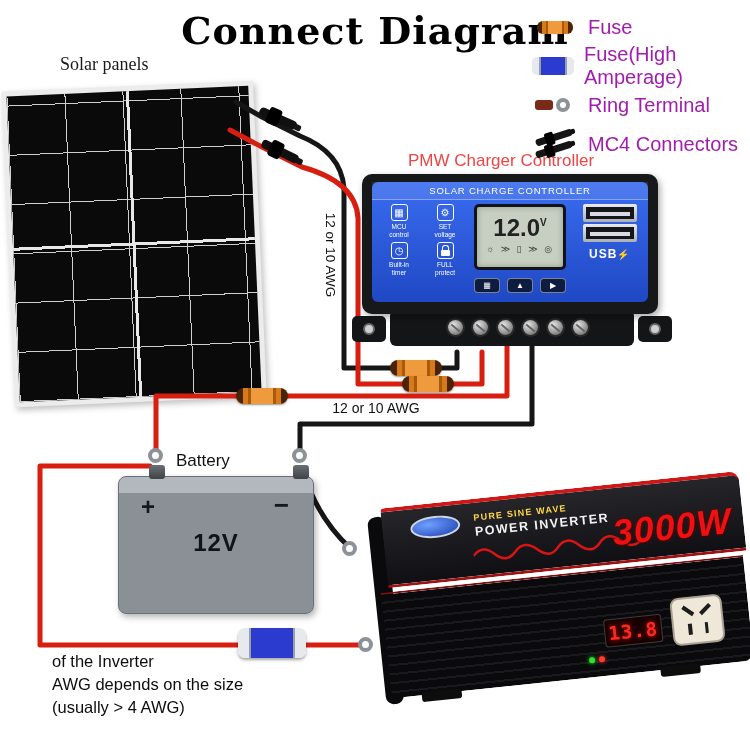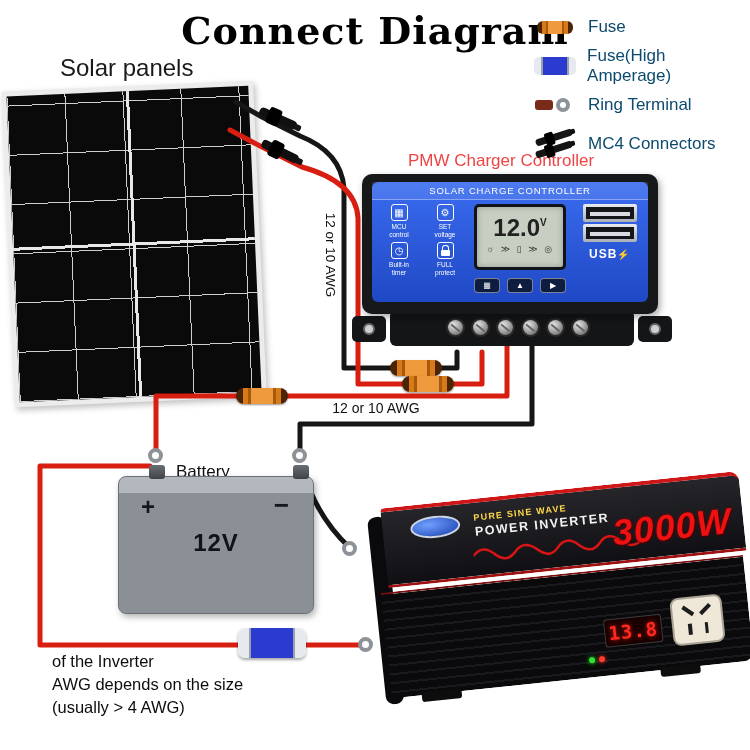--- a/index.html
+++ b/index.html
@@ -2,23 +2,23 @@
 <html><head>
 <meta charset="utf-8">
 <style>
   html,body{margin:0;padding:0;background:#fff;}
   .stage{position:relative;width:750px;height:750px;background:#fff;overflow:hidden;
          font-family:"Liberation Sans",sans-serif;color:#111;}
 
   
   .title{position:absolute;top:8px;left:0;width:100%;text-align:center;
          font-family:"DejaVu Serif",serif;font-weight:bold;font-size:38px;letter-spacing:1px;color:#000;}
-  .solar-label{position:absolute;left:60px;top:54px;font-size:24px;color:#1a1a1a;}
+  .solar-label{position:absolute;left:60px;top:54px;font-size:18px;color:#1a1a1a;font-family:Liberation Serif, serif;}
   .ctrl-label{position:absolute;left:408px;top:151px;font-size:17px;color:#ef4444;}
-  .battery-label{position:absolute;left:176px;top:462px;font-size:17px;color:#111;}
+  .battery-label{position:absolute;left:176px;top:451px;font-size:17px;color:#111;}
   .awg-v{position:absolute;left:275px;top:247px;width:110px;height:16px;text-align:center;
          font-size:13.5px;color:#111;transform:rotate(90deg);}
   .awg-h{position:absolute;left:298px;top:399px;width:156px;height:18px;background:#fff;
          text-align:center;font-size:14px;color:#111;line-height:18px;}
   .awg-note{position:absolute;left:52px;top:650px;font-size:16.5px;line-height:23px;color:#0d0d0d;}
 
   
   .panel{position:absolute;left:8px;top:86px;width:242px;height:306px;background:#0a0a0a;
          border:5px solid #ececec;border-radius:2px;transform:rotate(-2.5deg);
          box-shadow:2px 3px 6px rgba(0,0,0,.25);}
@@ -138,21 +138,21 @@
   .sl.s2{right:9px;top:10px;width:13px;height:3.5px;transform:rotate(-40deg);}
   .sl.s3{left:14px;bottom:8px;width:3.5px;height:11px;}
   .sl.s4{right:14px;bottom:8px;width:3.5px;height:11px;}
   .foot{position:absolute;bottom:-7px;width:40px;height:10px;background:#0d0d0d;border-radius:3px;}
   .foot.f1{left:30px;} .foot.f2{left:270px;}
 
   
   .legend{position:absolute;left:532px;top:14px;display:flex;flex-direction:column;gap:13px;}
   .lg-row{display:flex;align-items:center;gap:10px;height:26px;}
   .lg-ico{width:46px;display:flex;justify-content:center;align-items:center;}
-  .lg-label{font-size:17px;color:#0c4a6e;}
+  .lg-label{font-size:20px;color:#a21caf;}
   .ico-fuse{width:36px;height:13px;border-radius:6px;
     background:linear-gradient(90deg,#4a2405 0 5px,#d87a18 5px 9px,#a85a0c 9px 11px,#f09a3e 11px 25px,#a85a0c 25px 27px,#d87a18 27px 31px,#4a2405 31px 36px);}
   .ico-fuseb{width:42px;height:18px;border-radius:5px;
     background:linear-gradient(90deg,#e6e9ed 0 7px,#98a0aa 7px 9px,#2b3bd0 9px 33px,#98a0aa 33px 35px,#e6e9ed 35px 42px);}
   .ico-ring{position:relative;width:40px;height:14px;}
   .ico-ring .barrel{position:absolute;left:0;top:2px;width:18px;height:10px;background:#7a2a18;border-radius:3px;}
   .ico-ring .ringo{position:absolute;left:21px;top:0;width:14px;height:14px;border-radius:50%;
                    border:4px solid #8d9298;box-sizing:border-box;background:#fff;}
   .ico-mc4{position:relative;width:46px;height:26px;}
   .ico-mc4 .m{position:absolute;width:38px;height:7px;background:#151515;border-radius:3px;transform:rotate(-18deg);}

